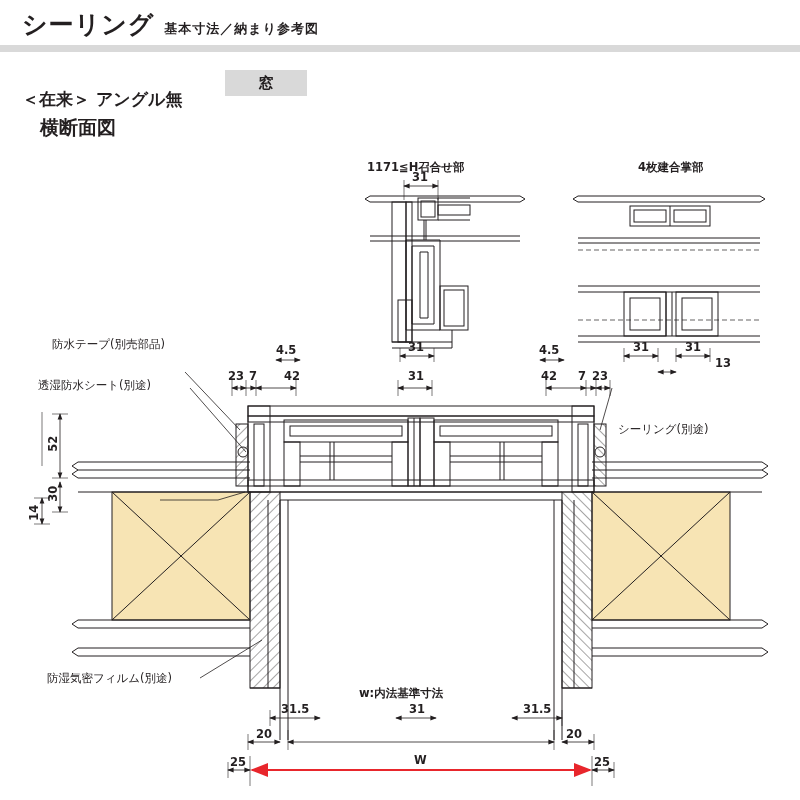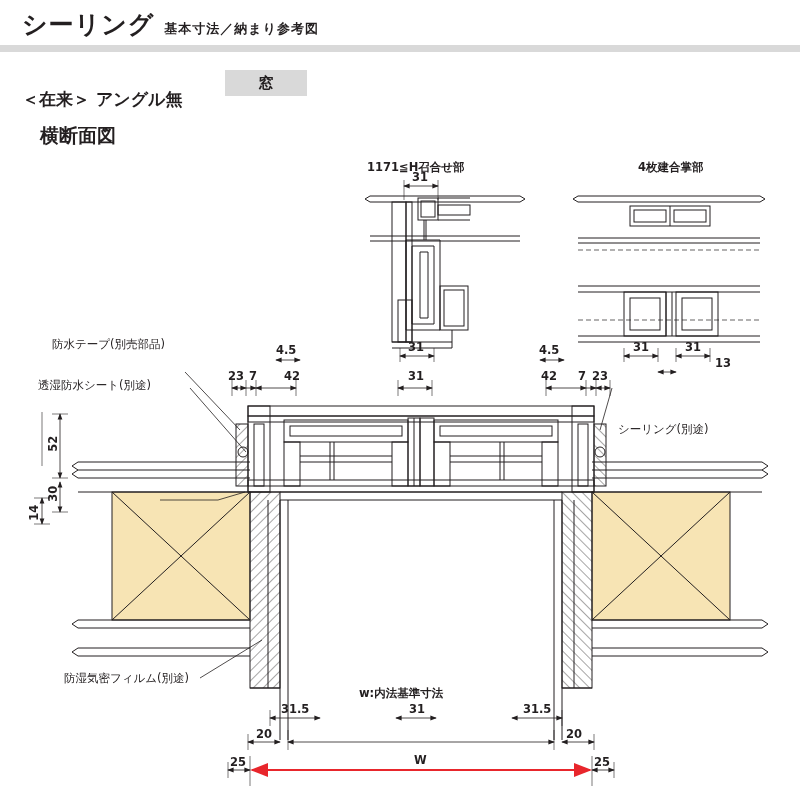--- a/index.html
+++ b/index.html
@@ -32,21 +32,21 @@
   }
   .mode-badge{
     position:absolute;left:225px;top:70px;
     width:82px;height:26px;background:#d9d9d9;
     font-size:15px;font-weight:bold;color:#231f20;
     text-align:center;line-height:26px;
   }
 
   .section-title{
     position:absolute;left:40px;top:115px;
-    font-size:19px;font-weight:bold;margin-top:8px;
+    font-size:19px;font-weight:bold;
   }
 
   
   .lbl{position:absolute;font-size:11.5px;white-space:nowrap;line-height:1;}
   .lbl.b{font-weight:bold;}
 
   .drawing{position:absolute;left:0;top:0;width:800px;height:800px;}
   svg{display:block;}
 </style>
 </head>
@@ -363,21 +363,21 @@
   <div class="lbl b" style="left:578px;top:371px;">7</div>
   <div class="lbl b" style="left:592px;top:371px;">23</div>
 
   <div class="lbl b" style="left:46px;top:438px;transform:rotate(-90deg);transform-origin:center;">52</div>
   <div class="lbl b" style="left:46px;top:488px;transform:rotate(-90deg);transform-origin:center;">30</div>
   <div class="lbl b" style="left:27px;top:507px;transform:rotate(-90deg);transform-origin:center;">14</div>
 
   <div class="lbl" style="left:52px;top:339px;">防水テープ(別売部品)</div>
   <div class="lbl" style="left:38px;top:380px;">透湿防水シート(別途)</div>
   <div class="lbl" style="left:618px;top:380px;margin-top:44px;">シーリング(別途)</div>
-  <div class="lbl" style="left:64px;top:673px;">防湿気密フィルム(別途)</div>
+  <div class="lbl" style="left:47px;top:673px;">防湿気密フィルム(別途)</div>
 
   <div class="lbl b" style="left:281px;top:704px;">31.5</div>
   <div class="lbl b" style="left:409px;top:704px;">31</div>
   <div class="lbl b" style="left:523px;top:704px;">31.5</div>
 
   <div class="lbl b" style="left:256px;top:729px;">20</div>
   <div class="lbl b" style="left:566px;top:729px;">20</div>
   <div class="lbl b" style="left:359px;top:688px;">w:内法基準寸法</div>
 
   <div class="lbl b" style="left:230px;top:757px;">25</div>

